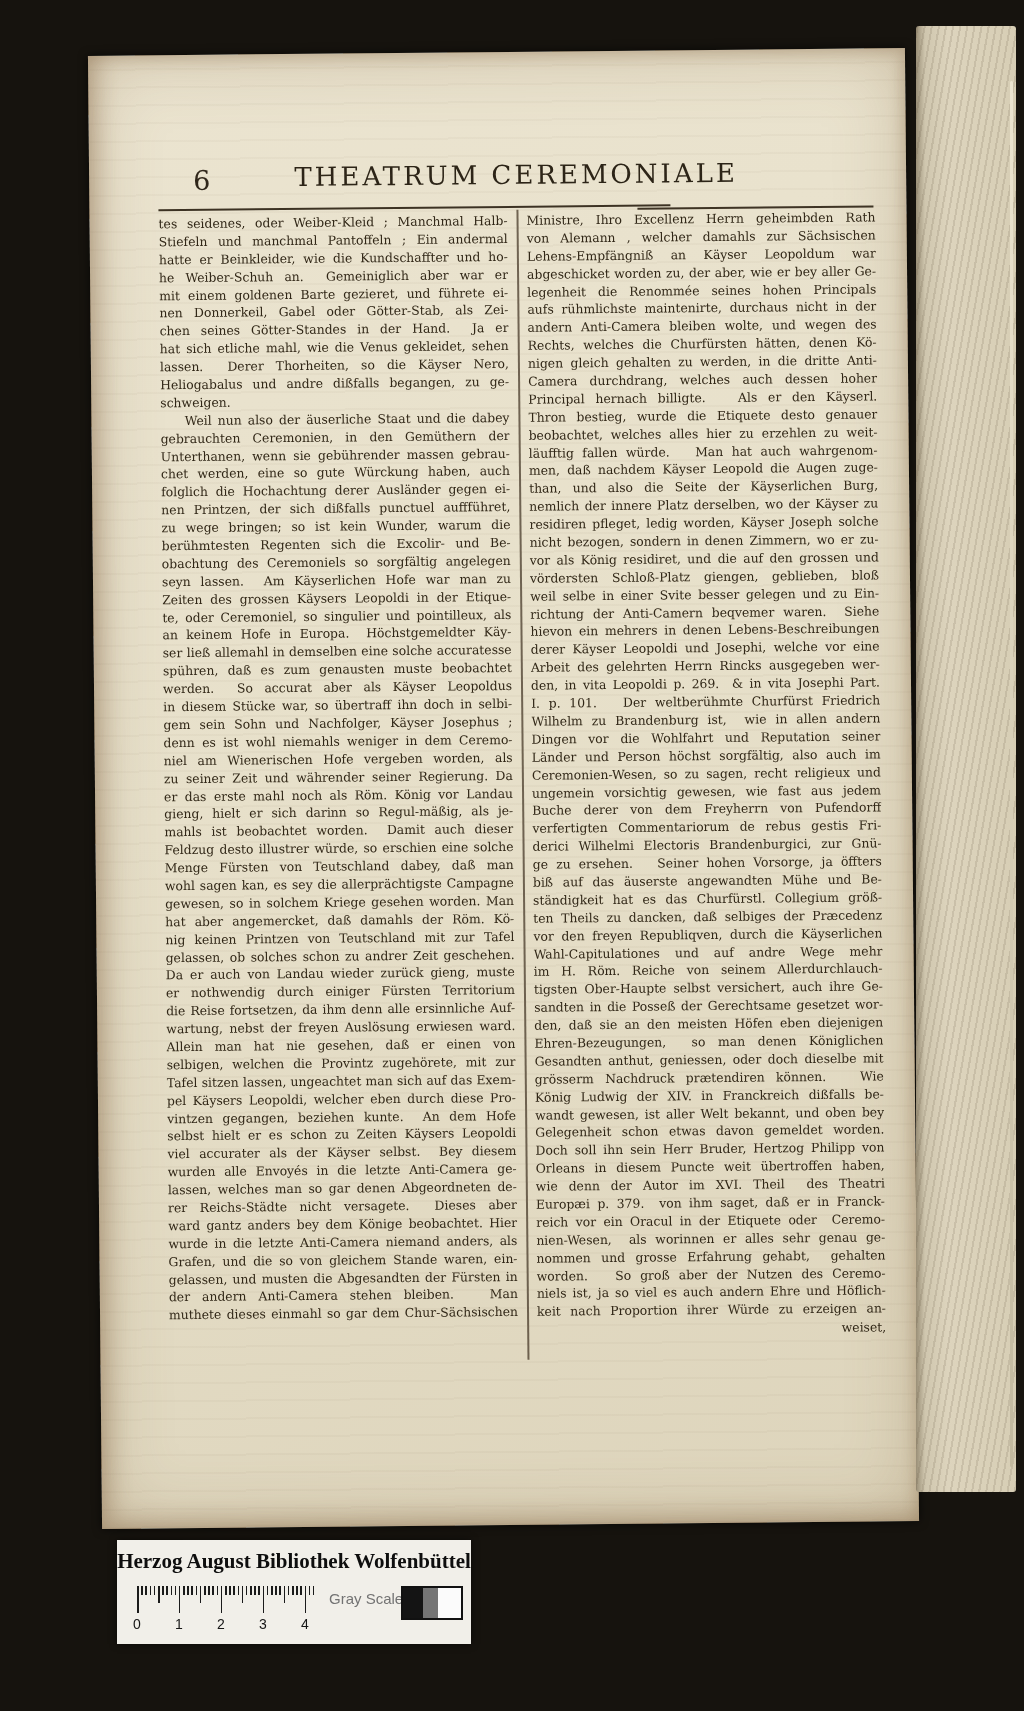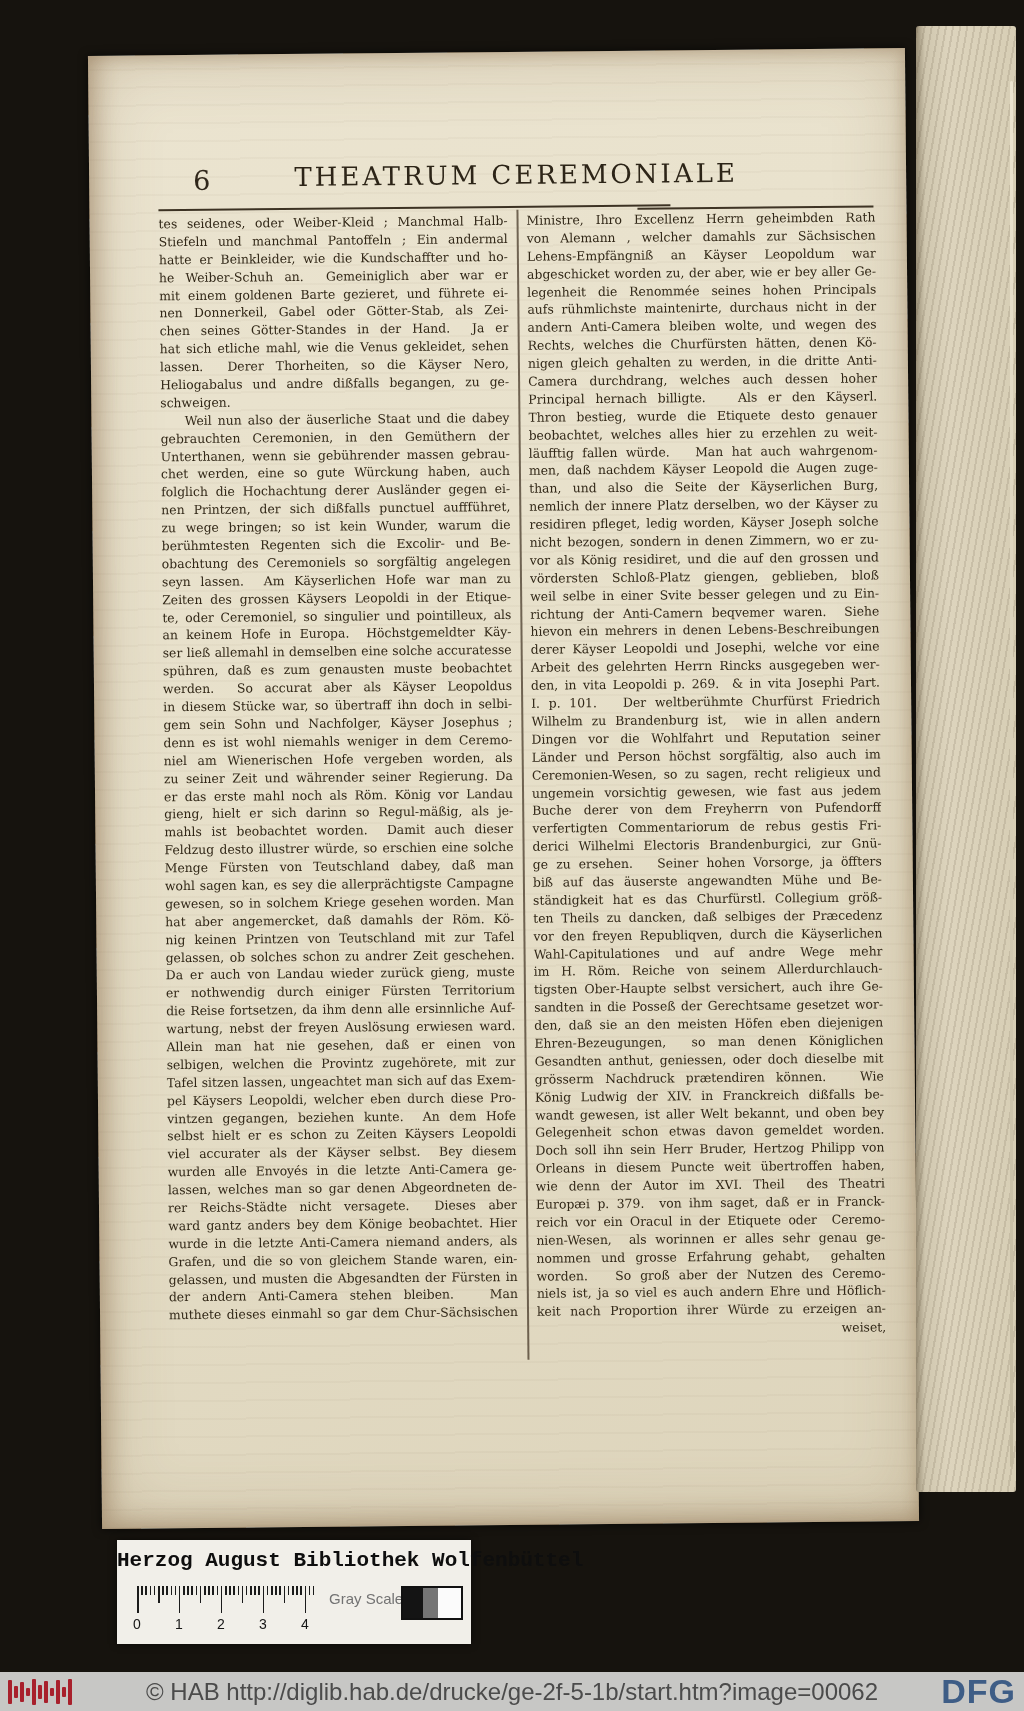--- a/index.html
+++ b/index.html
@@ -31,21 +31,21 @@
   .adjacent-page{position:absolute;left:916px;top:26px;width:100px;height:1466px;border-radius:3px;
     background:linear-gradient(90deg,#94herd 0%);
     background:linear-gradient(90deg,#9a8f77 0%,#cfc6ae 9%,#ddd4bd 32%,#d7ceb5 100%);overflow:hidden;}
   .adjacent-page .ghost-text{position:absolute;inset:-40px;
     background:repeating-linear-gradient(100deg,transparent 0 5px,rgba(95,80,60,.15) 5px 7px);}
   .adjacent-page .edge-highlight{position:absolute;right:3px;top:55px;bottom:25px;width:3px;
     background:linear-gradient(#ece5d0,#c2b99f);border-radius:2px;}
   
   .label-card{position:absolute;left:117px;top:1540px;width:354px;height:104px;background:#f1efe9;
     box-shadow:0 0 7px rgba(0,0,0,.55);}
-  .library-name{margin-top:9px;text-align:center;font-family:Liberation Mono, monospace;
+  .library-name{margin-top:9px;text-align:center;font-family:Liberation Serif, serif;
     font-weight:bold;font-size:21px;color:#0e0e0e;white-space:nowrap;}
   .scale-row{position:absolute;left:14px;top:46px;right:8px;height:54px;}
   .ruler{position:absolute;left:6px;top:0;width:178px;height:52px;}
   .ruler-ticks{display:flex;justify-content:space-between;height:27px;align-items:flex-start;}
   .tick{width:1.6px;background:#1b1b1b;}
   .tick.cm{height:27px;} .tick.half{height:17px;} .tick.mm{height:9px;}
   .ruler-numbers{position:absolute;left:0;top:30px;width:100%;height:18px;}
   .ruler-number{position:absolute;font-family:"Liberation Sans",sans-serif;font-size:14px;color:#161616;}
   .gray-caption{position:absolute;left:198px;top:4px;font-family:"Liberation Sans",sans-serif;
     font-size:15px;color:#737373;white-space:nowrap;}
@@ -269,31 +269,14 @@
       </div>
       <div class="gray-caption">Gray Scale</div>
       <div class="gray-patches">
         <div class="p1"></div>
         <div class="p2"></div>
         <div class="p3"></div>
       </div>
     </div>
   </div>
 
-  <div class="footer-bar" style="background: rgb(199, 199, 197);">
-    <div class="hab-logo">
-        <div class="hab-bar" style="height: 24px; background: rgb(168, 32, 44);"></div>
-        <div class="hab-bar" style="height: 12px; background: rgb(168, 32, 44);"></div>
-        <div class="hab-bar" style="height: 20px; background: rgb(168, 32, 44);"></div>
-        <div class="hab-bar" style="height: 8px; background: rgb(168, 32, 44);"></div>
-        <div class="hab-bar" style="height: 26px; background: rgb(168, 32, 44);"></div>
-        <div class="hab-bar" style="height: 14px; background: rgb(168, 32, 44);"></div>
-        <div class="hab-bar" style="height: 22px; background: rgb(168, 32, 44);"></div>
-        <div class="hab-bar" style="height: 8px; background: rgb(168, 32, 44);"></div>
-        <div class="hab-bar" style="height: 24px; background: rgb(168, 32, 44);"></div>
-        <div class="hab-bar" style="height: 10px; background: rgb(168, 32, 44);"></div>
-        <div class="hab-bar" style="height: 26px; background: rgb(168, 32, 44);"></div>
-      </div>
-    <div class="attribution">© HAB http://diglib.hab.de/drucke/ge-2f-5-1b/start.htm?image=00062</div>
-    <div class="dfg-logo" style="color: rgb(62, 93, 134);">DFG</div>
-  </div>
 
 </div>
 
 </body></html>

